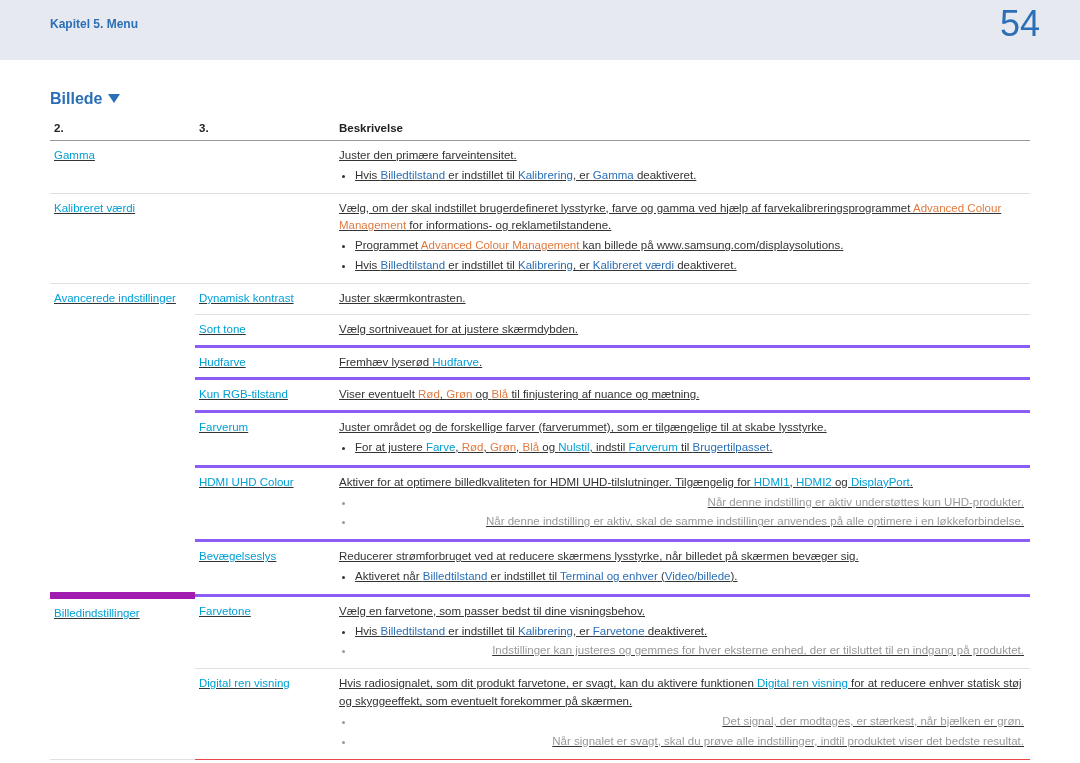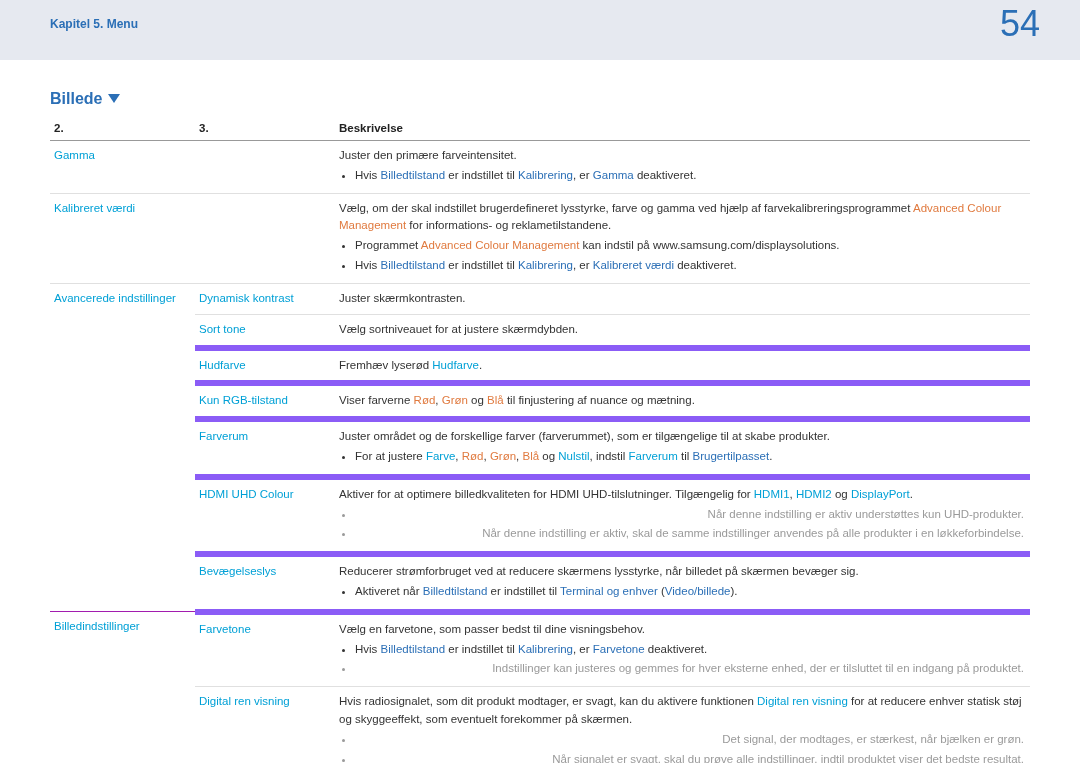--- a/index.html
+++ b/index.html
@@ -55,31 +55,32 @@
     padding: 6px 4px;
     border-bottom: 1px solid #999;
     font-weight: 700;
     color: #222;
   }
   tbody td {
     padding: 6px 6px 6px 4px;
     border-bottom: 1px solid #e0e0e0;
     vertical-align: top;
     line-height: 1.55;
+    text-decoration: underline;
   }
   td.col1 { width: 145px; }
   td.col2 { width: 140px; }
   .term { color: #00a0d6; }
   .term-orange { color: #e07a3f; }
   .link { color: #2b6fb6; }
   .muted { color: #9a9a9a; text-align: right; }
   ul { margin: 2px 0 0 16px; padding: 0; }
   li { margin-bottom: 2px; }
-  .row-sub td { border-bottom: 6px solid #8b5cf6; margin-left: 12px; }
-  .row-last td { border-bottom: 4px solid #ef4444; }
+  .row-sub td { border-bottom: 3px solid #8b5cf6; margin-left: 12px; }
+  .row-last td { border-bottom: 1px solid #ef4444; }
   .para { margin-bottom: 2px; }
 </style>
 </head>
 <body>
 
 <div class="header">
   <span class="chapter">Kapitel 5. Menu</span>
   <span class="page-number">54</span>
 </div>
 
@@ -119,75 +120,75 @@
 
       <tr>
         <td class="col1"><span class="term">Kalibreret værdi</span></td>
         <td class="col2"></td>
         <td>
           <div class="para">
             <span>Vælg, om der skal indstillet brugerdefineret lysstyrke, farve og gamma ved hjælp af farvekalibreringsprogrammet </span><span class="term-orange">Advanced Colour Management</span><span> for informations- og reklametilstandene.</span>
           </div>
           <ul>
             <li>
-              <span>Programmet </span><span class="term-orange">Advanced Colour Management</span><span> kan indstil på www.samsung.com/displaysolutions.</span>
+              <span>Programmet </span><span class="term-orange">Advanced Colour Management</span><span> kan billede på www.samsung.com/displaysolutions.</span>
             </li>
             <li>
               <span>Hvis </span><span class="link">Billedtilstand</span><span> er indstillet til </span><span class="link">Kalibrering</span><span>, er </span><span class="link">Kalibreret værdi</span><span> deaktiveret.</span>
             </li>
           </ul>
         </td>
       </tr>
 
       <tr>
-        <td class="col1" rowspan="7" style="border-bottom:1px solid #a21caf;"><span class="term">Avancerede indstillinger</span></td>
+        <td class="col1" rowspan="7" style="border-bottom:7px solid #a21caf;"><span class="term">Avancerede indstillinger</span></td>
         <td class="col2"><span class="term">Dynamisk kontrast</span></td>
         <td>Juster skærmkontrasten.</td>
       </tr>
 
       <tr class="row-sub">
         <td class="col2"><span class="term">Sort tone</span></td>
         <td>Vælg sortniveauet for at justere skærmdybden.</td>
       </tr>
 
       <tr class="row-sub">
         <td class="col2"><span class="term">Hudfarve</span></td>
         <td>
           <span>Fremhæv lyserød </span><span class="term">Hudfarve</span><span>.</span>
         </td>
       </tr>
 
       <tr class="row-sub">
         <td class="col2"><span class="term">Kun RGB-tilstand</span></td>
         <td>
-          <span>Viser farverne </span><span class="term-orange">Rød</span><span>, </span><span class="term-orange">Grøn</span><span> og </span><span class="term-orange">Blå</span><span> til finjustering af nuance og mætning.</span>
+          <span>Viser eventuelt </span><span class="term-orange">Rød</span><span>, </span><span class="term-orange">Grøn</span><span> og </span><span class="term-orange">Blå</span><span> til finjustering af nuance og mætning.</span>
         </td>
       </tr>
 
       <tr class="row-sub">
         <td class="col2"><span class="term">Farverum</span></td>
         <td>
-          <div class="para">Juster området og de forskellige farver (farverummet), som er tilgængelige til at skabe produkter.</div>
+          <div class="para">Juster området og de forskellige farver (farverummet), som er tilgængelige til at skabe lysstyrke.</div>
           <ul>
             <li>
               <span>For at justere </span><span class="term">Farve</span><span>, </span><span class="term-orange">Rød</span><span>, </span><span class="term-orange">Grøn</span><span>, </span><span class="term-orange">Blå</span><span> og </span><span class="term">Nulstil</span><span>, indstil </span><span class="term">Farverum</span><span> til </span><span class="link">Brugertilpasset</span><span>.</span>
             </li>
           </ul>
         </td>
       </tr>
 
       <tr class="row-sub">
         <td class="col2"><span class="term">HDMI UHD Colour</span></td>
         <td>
           <div class="para">
             <span>Aktiver for at optimere billedkvaliteten for HDMI UHD-tilslutninger. Tilgængelig for </span><span class="term">HDMI1</span><span>, </span><span class="term">HDMI2</span><span> og </span><span class="term">DisplayPort</span><span>.</span>
           </div>
           <ul>
             <li class="muted">Når denne indstilling er aktiv understøttes kun UHD-produkter.</li>
-            <li class="muted">Når denne indstilling er aktiv, skal de samme indstillinger anvendes på alle produkter i en løkkeforbindelse.</li>
+            <li class="muted">Når denne indstilling er aktiv, skal de samme indstillinger anvendes på alle optimere i en løkkeforbindelse.</li>
           </ul>
         </td>
       </tr>
 
       <tr class="row-sub">
         <td class="col2"><span class="term">Bevægelseslys</span></td>
         <td>
           <div class="para">Reducerer strømforbruget ved at reducere skærmens lysstyrke, når billedet på skærmen bevæger sig.</div>
           <ul>
             <li>
@@ -208,21 +209,21 @@
             </li>
             <li class="muted">Indstillinger kan justeres og gemmes for hver eksterne enhed, der er tilsluttet til en indgang på produktet.</li>
           </ul>
         </td>
       </tr>
 
       <tr class="row-last">
         <td class="col2"><span class="term">Digital ren visning</span></td>
         <td>
           <div class="para">
-            <span>Hvis radiosignalet, som dit produkt modtager, er svagt, kan du aktivere funktionen </span><span class="term">Digital ren visning</span><span> for at reducere enhver statisk støj og skyggeeffekt, som eventuelt forekommer på skærmen.</span>
+            <span>Hvis radiosignalet, som dit produkt farvetone, er svagt, kan du aktivere funktionen </span><span class="term">Digital ren visning</span><span> for at reducere enhver statisk støj og skyggeeffekt, som eventuelt forekommer på skærmen.</span>
           </div>
           <ul>
             <li class="muted">Det signal, der modtages, er stærkest, når bjælken er grøn.</li>
             <li class="muted">Når signalet er svagt, skal du prøve alle indstillinger, indtil produktet viser det bedste resultat.</li>
           </ul>
         </td>
       </tr>
 
     </tbody>
   </table>

